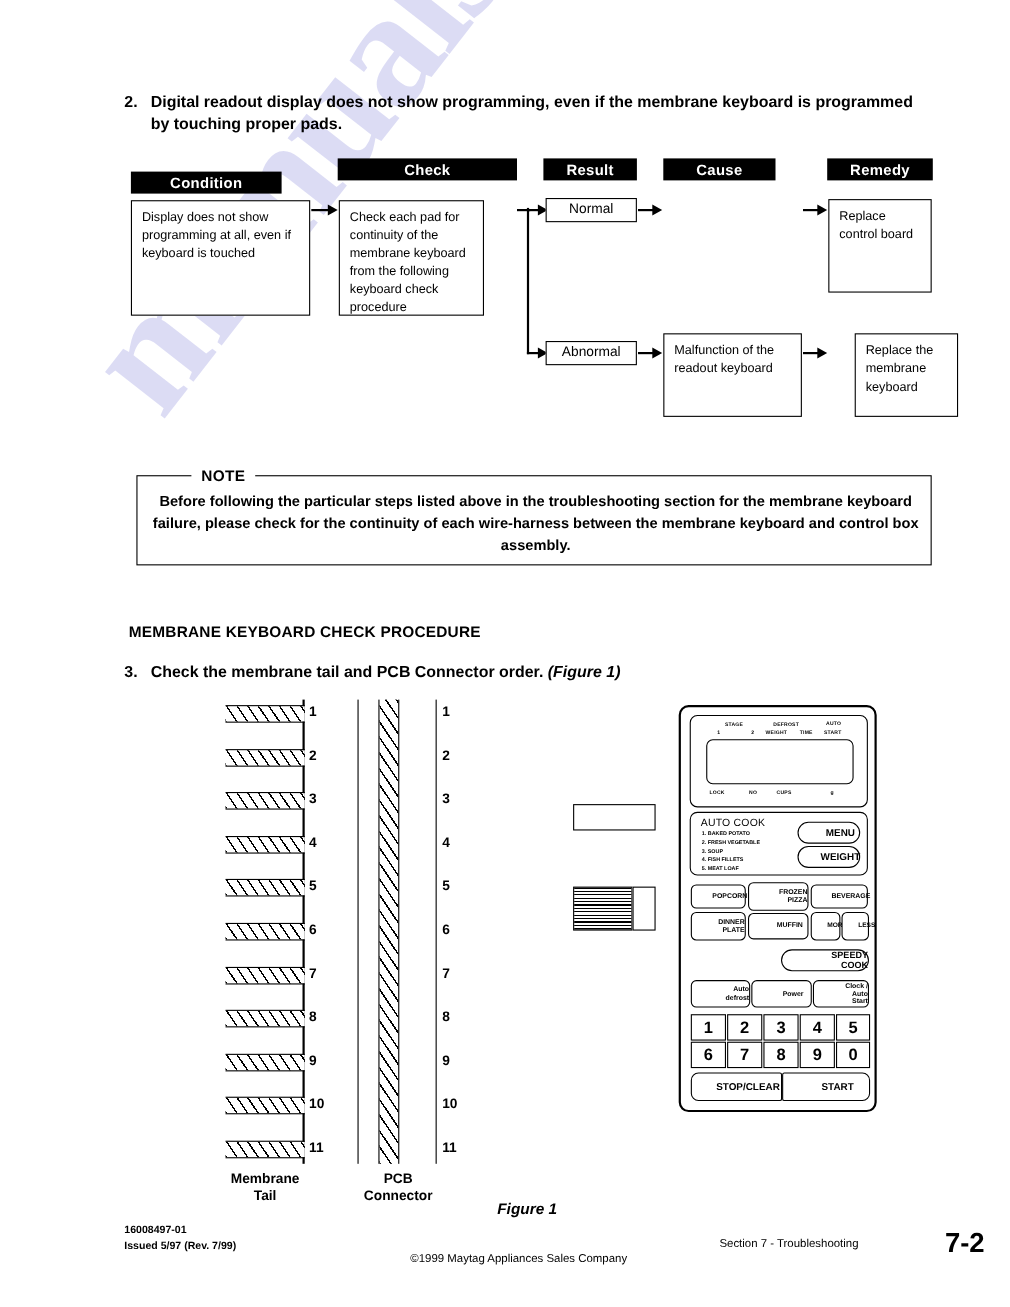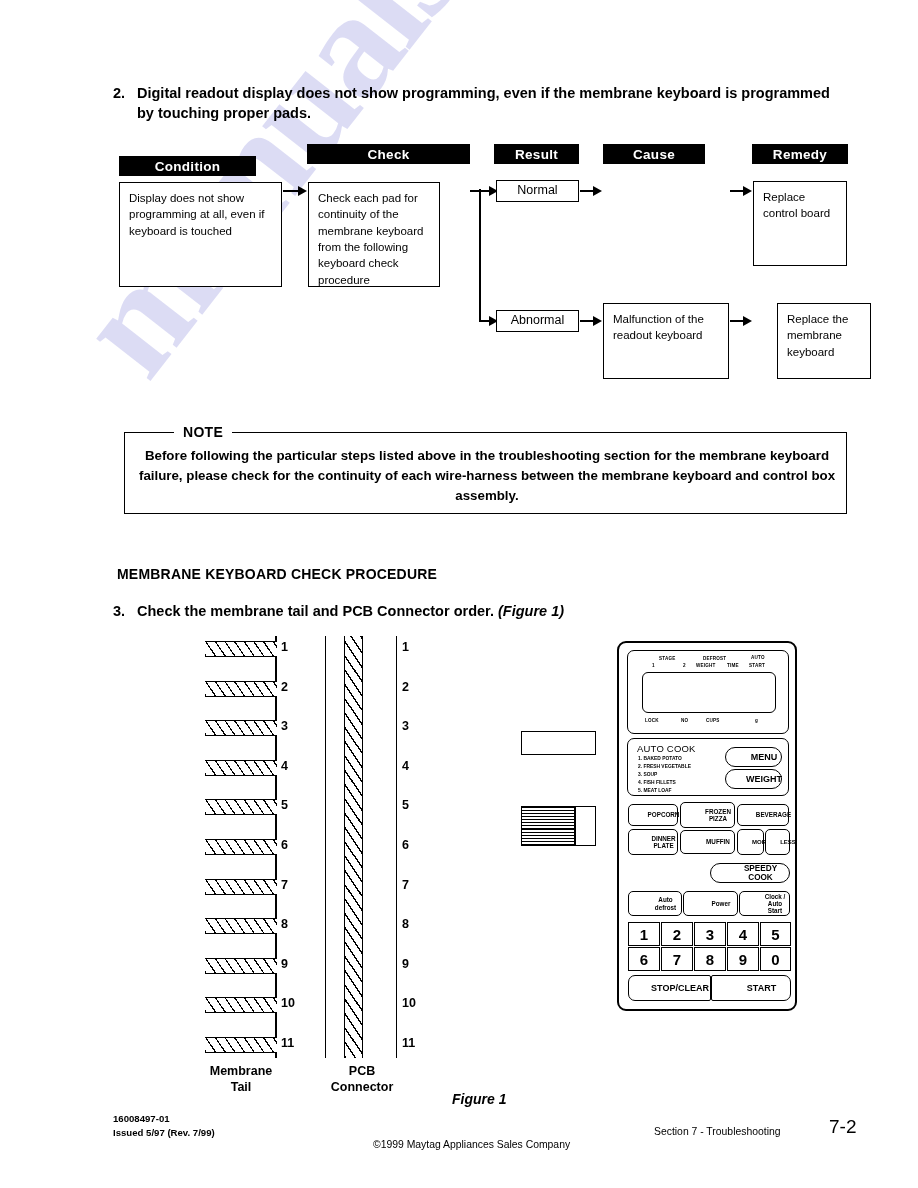--- a/index.html
+++ b/index.html
@@ -135,21 +135,21 @@
   }
   .mwsec {
     position:absolute; border:1.6px solid #000; border-radius:7px; background:#fff;
   }
   .tinylbl { position:absolute; font-size:4.6px; font-weight:bold; letter-spacing:0.2px; }
   .lcd {
     position:absolute; border:1.4px solid #000; border-radius:6px; background:#fff;
   }
   .btn {
     position:absolute; border:1.4px solid #000; background:#fff;
-    display:flex; align-items:center; justify-content:center; text-align:center;
+    display:flex; align-items:center; justify-content:center; text-align:right;
     font-size:6.3px; font-weight:bold; line-height:1.12;padding-left:21px;
   }
   .btn.r { border-radius:5px; }
   .btn.pill { border-radius:10px; }
   .num-btn {
     position:absolute; border:1.5px solid #000; background:#fff;
     display:flex; align-items:center; justify-content:center;
     font-size:15px; font-weight:bold;
   }
   .ac-title { position:absolute; font-size:9.5px; letter-spacing:0.2px; }
@@ -181,22 +181,22 @@
   }
   .foot-center {
     position:absolute; left:373px; top:1139px;
     font-size:10.4px;
   }
   .foot-right {
     position:absolute; left:654px; top:1126px;
     font-size:10.4px;
   }
   .pagenum {
-    position:absolute; left:829px; top:1116px;
-    font-size:19px; font-weight:normal;
+    position:absolute; left:859px; top:1116px;
+    font-size:25px; font-weight:bold;
   }
 </style>
 </head>
 <body>
 
 <div class="page">
 
   <div class="watermark">manualslive.com</div>
 
   <div class="content">

